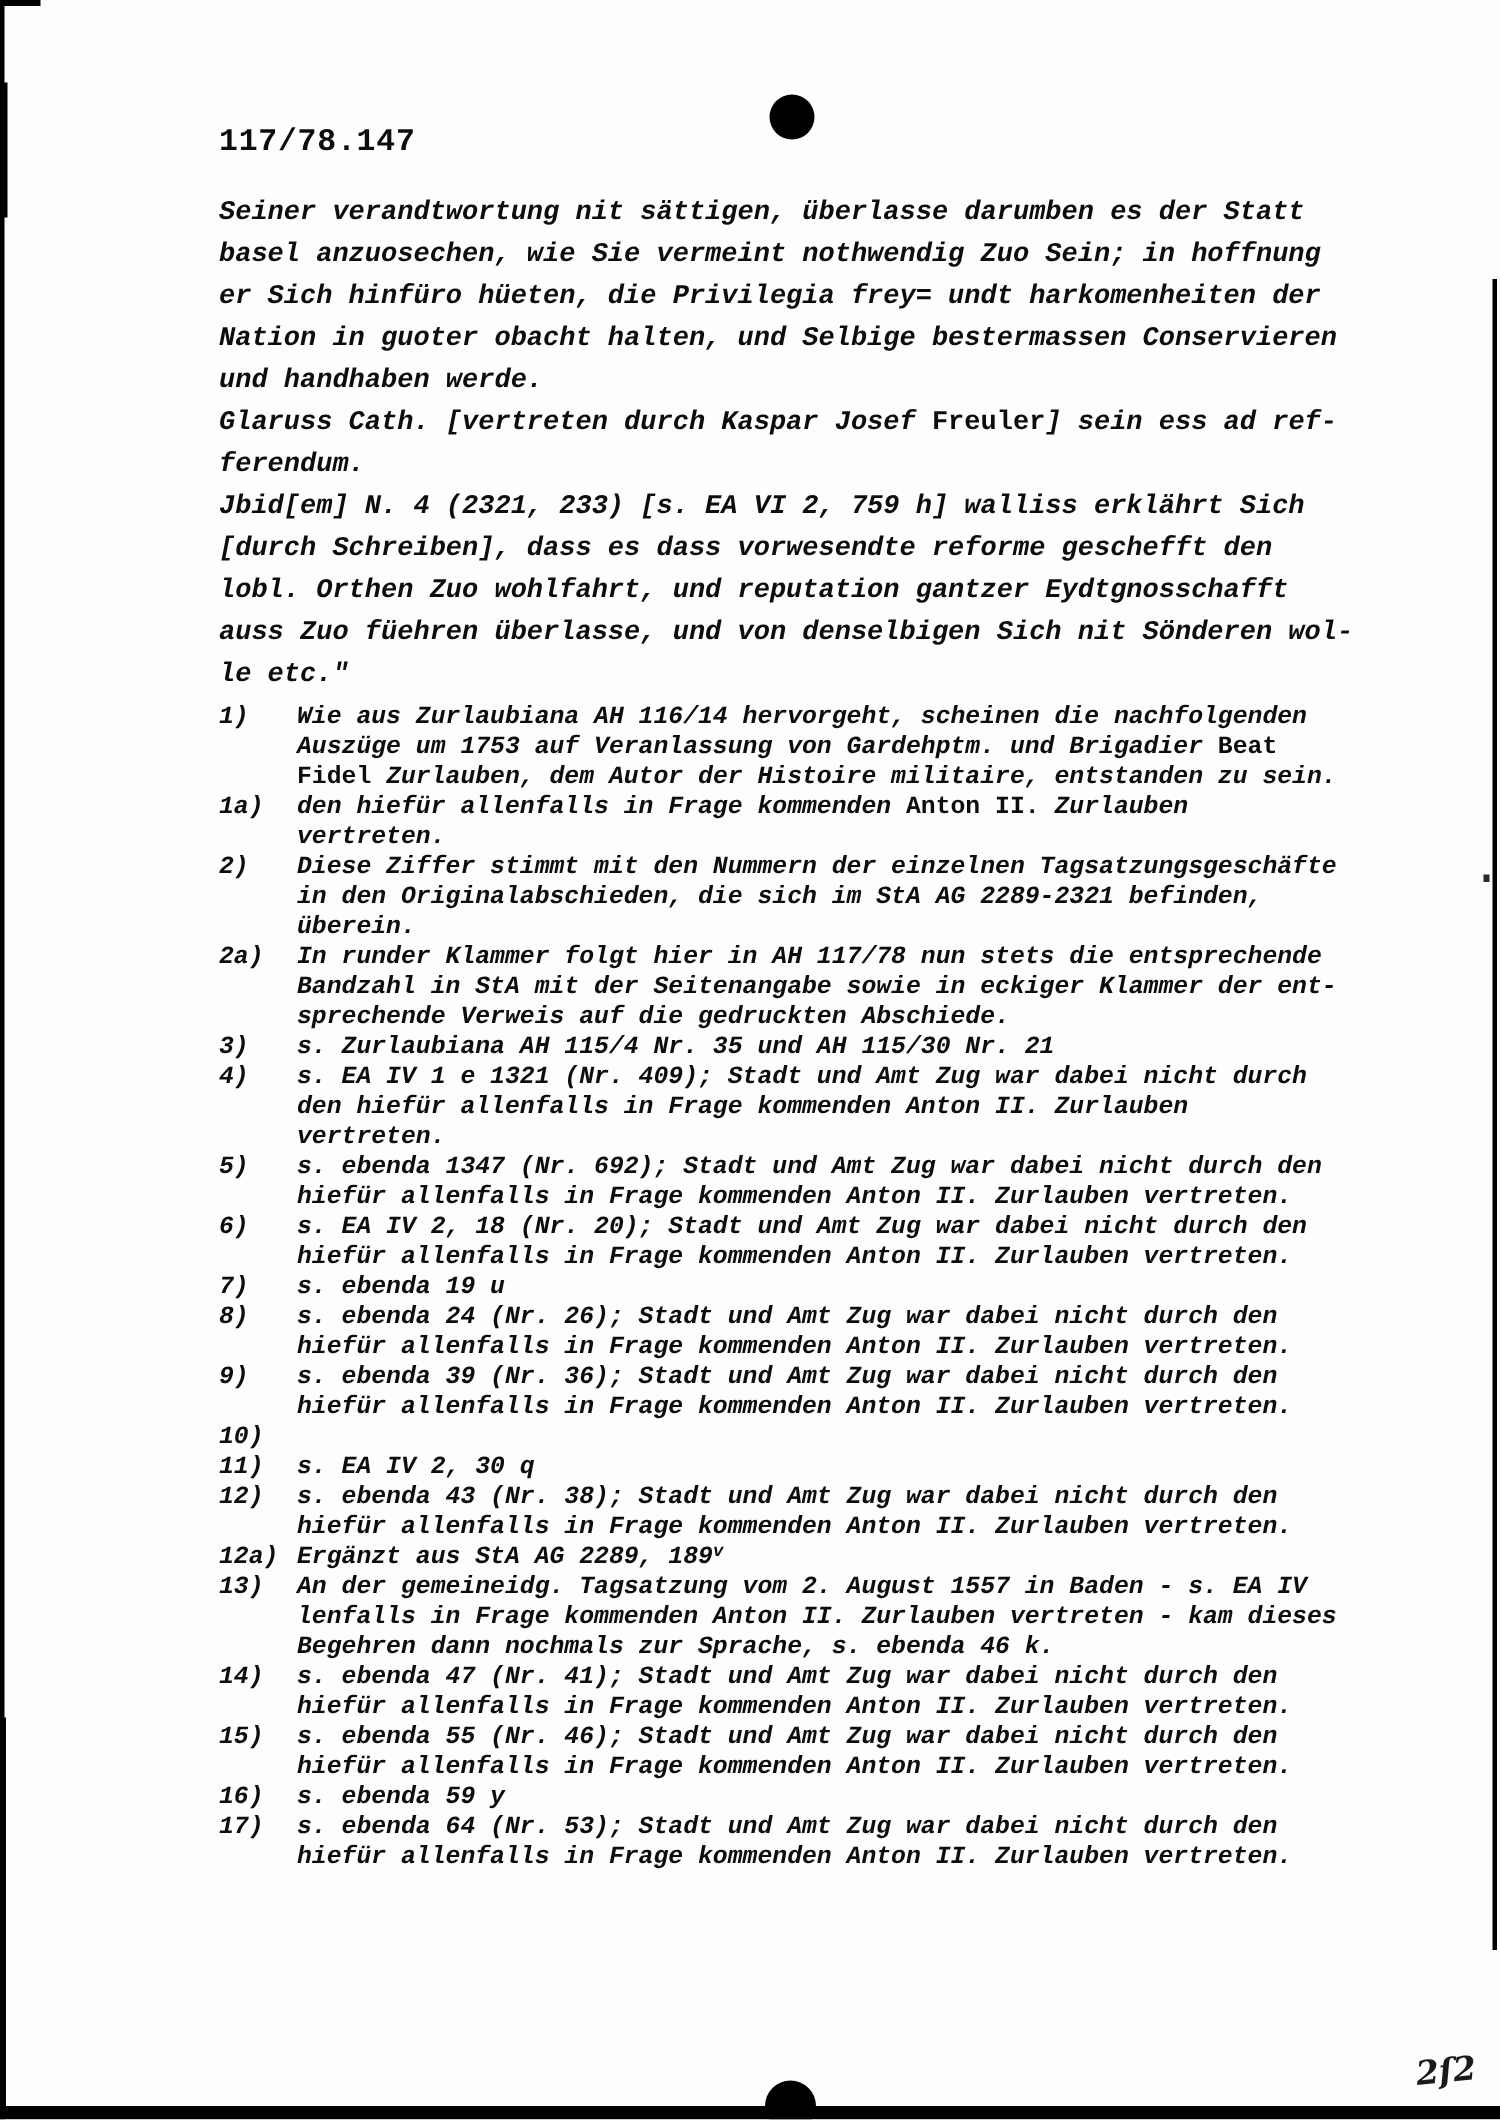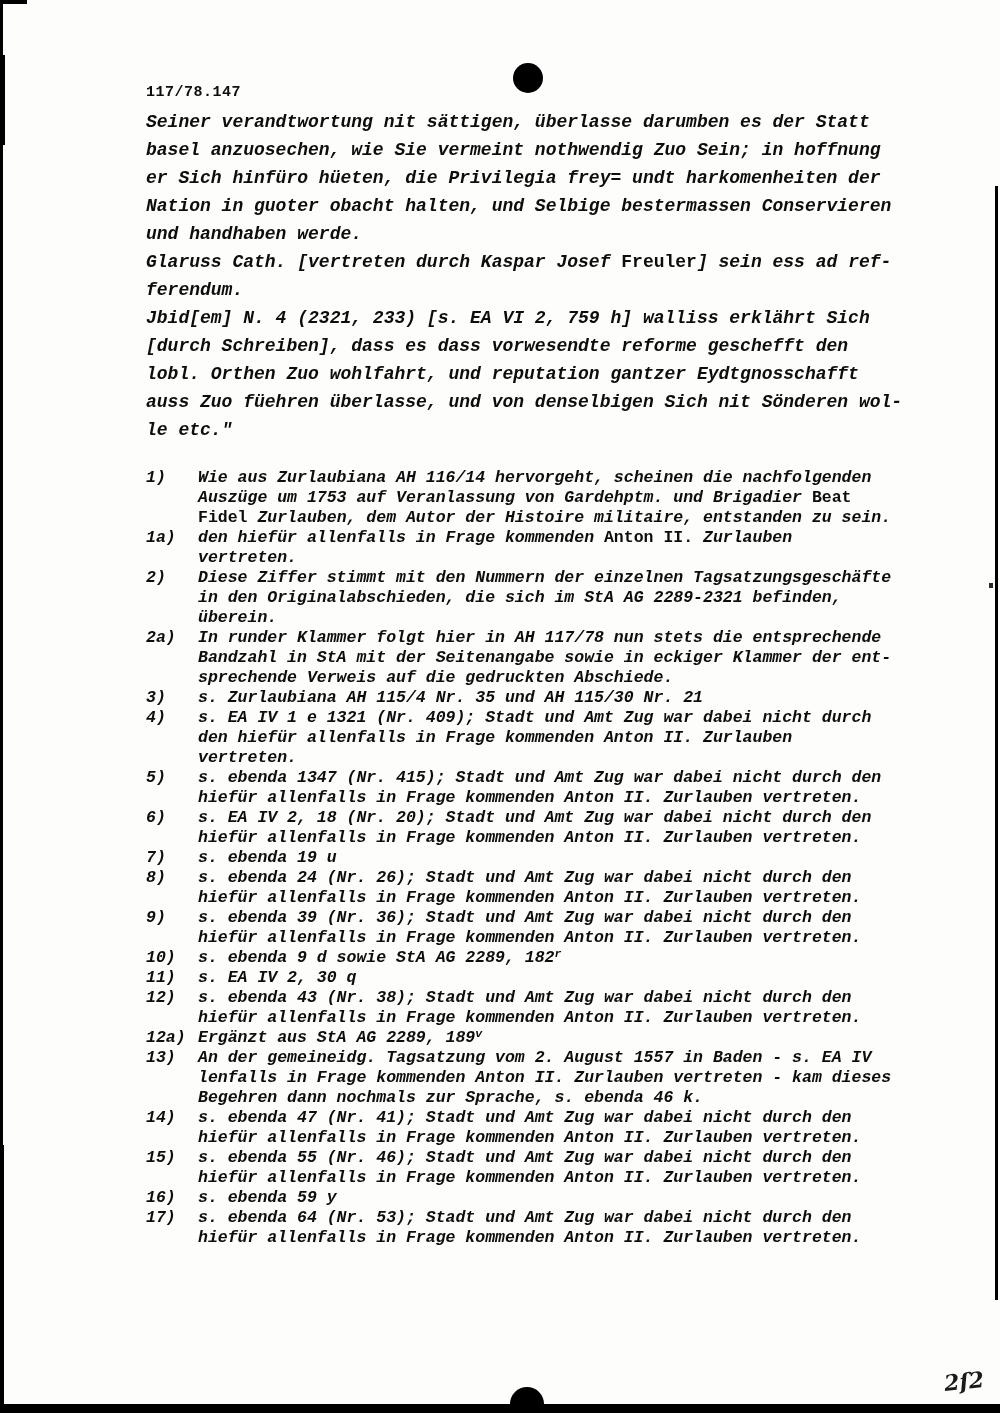--- a/index.html
+++ b/index.html
@@ -4,23 +4,23 @@
 <style>
   html,body { margin:0; padding:0; background:#e8e8e8; }
   .page {
     position:relative; width:1000px; height:1413px;
     background:#fdfdfb; overflow:hidden;
     font-family:"Liberation Mono","DejaVu Sans Mono",monospace;
     color:#0d0d0d;
   }
   .header-number {
     position:absolute; left:146px; top:84px;
-    font-size:15px; font-weight:700; letter-spacing:0.5px; white-space:pre;
-  }
-  .body-block { position:absolute; left:146px; top:108px; }
+    font-size:21px; font-weight:700; letter-spacing:0.5px; white-space:pre;
+  }
+  .body-block { position:absolute; left:146px; top:128px; }
   .doc-line {
     height:28px; line-height:28px; font-size:18px;
     font-weight:700; font-style:italic; white-space:pre;
   }
   .footnotes { position:absolute; left:146px; top:468px; }
   .footnote { display:flex; }
   .fn-label {
     width:52px; flex:0 0 52px; font-size:16.5px; font-weight:700;
     font-style:italic; line-height:20px; white-space:pre;
   }
@@ -120,21 +120,21 @@
         <div class="fn-label">4)</div>
         <div class="fn-lines">
           <div class="fn-line"><span>s. EA IV 1 e 1321 (Nr. 409); Stadt und Amt Zug war dabei nicht durch</span></div>
           <div class="fn-line"><span>den hiefür allenfalls in Frage kommenden Anton II. Zurlauben</span></div>
           <div class="fn-line"><span>vertreten.</span></div>
         </div>
       </div>
       <div class="footnote">
         <div class="fn-label">5)</div>
         <div class="fn-lines">
-          <div class="fn-line"><span>s. ebenda 1347 (Nr. 415); Stadt und Amt Zug war dabei nicht durch den</span></div>
+          <div class="fn-line"><span>s. ebenda 1347 (Nr. 692); Stadt und Amt Zug war dabei nicht durch den</span></div>
           <div class="fn-line"><span>hiefür allenfalls in Frage kommenden Anton II. Zurlauben vertreten.</span></div>
         </div>
       </div>
       <div class="footnote">
         <div class="fn-label">6)</div>
         <div class="fn-lines">
           <div class="fn-line"><span>s. EA IV 2, 18 (Nr. 20); Stadt und Amt Zug war dabei nicht durch den</span></div>
           <div class="fn-line"><span>hiefür allenfalls in Frage kommenden Anton II. Zurlauben vertreten.</span></div>
         </div>
       </div>
@@ -153,23 +153,20 @@
       </div>
       <div class="footnote">
         <div class="fn-label">9)</div>
         <div class="fn-lines">
           <div class="fn-line"><span>s. ebenda 39 (Nr. 36); Stadt und Amt Zug war dabei nicht durch den</span></div>
           <div class="fn-line"><span>hiefür allenfalls in Frage kommenden Anton II. Zurlauben vertreten.</span></div>
         </div>
       </div>
       <div class="footnote">
         <div class="fn-label">10)</div>
-        <div class="fn-lines">
-          <div class="fn-line"><span>s. ebenda 9 d sowie StA AG 2289, 182</span><span class="sup">r</span></div>
-        </div>
       </div>
       <div class="footnote">
         <div class="fn-label">11)</div>
         <div class="fn-lines">
           <div class="fn-line"><span>s. EA IV 2, 30 q</span></div>
         </div>
       </div>
       <div class="footnote">
         <div class="fn-label">12)</div>
         <div class="fn-lines">

